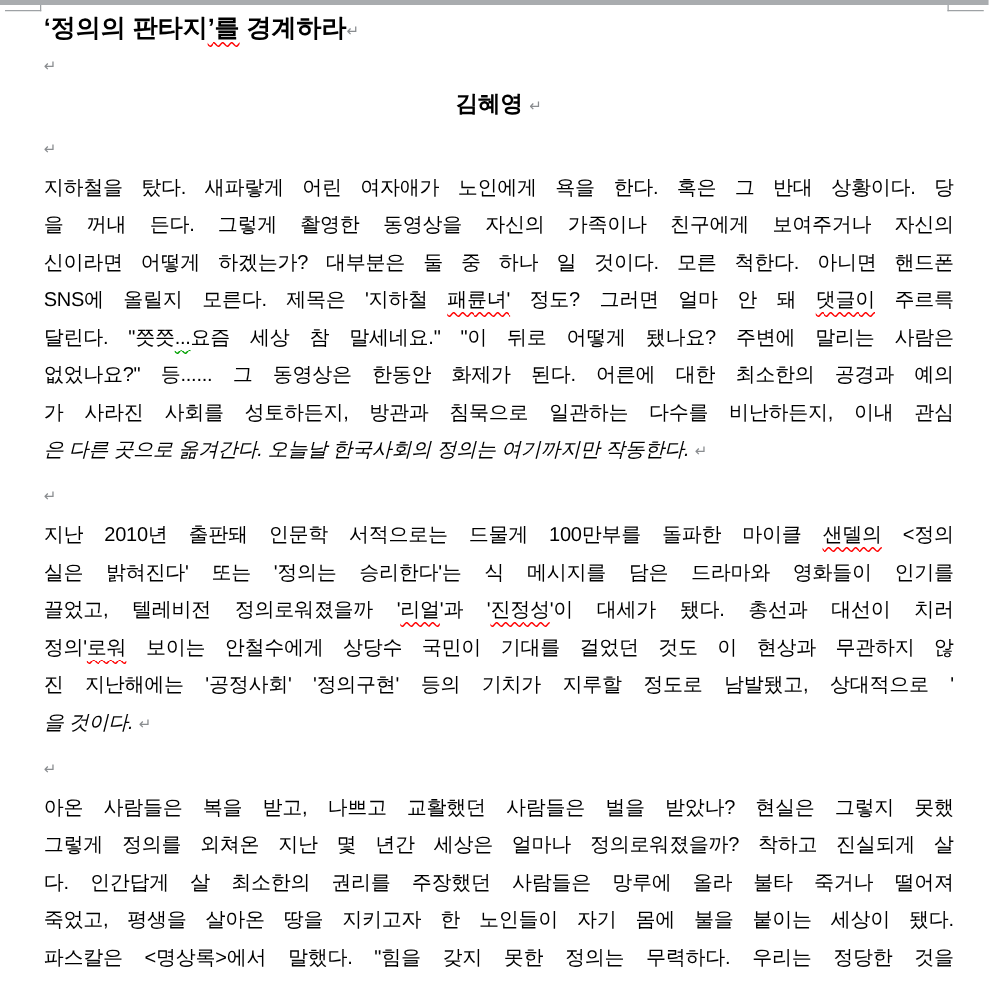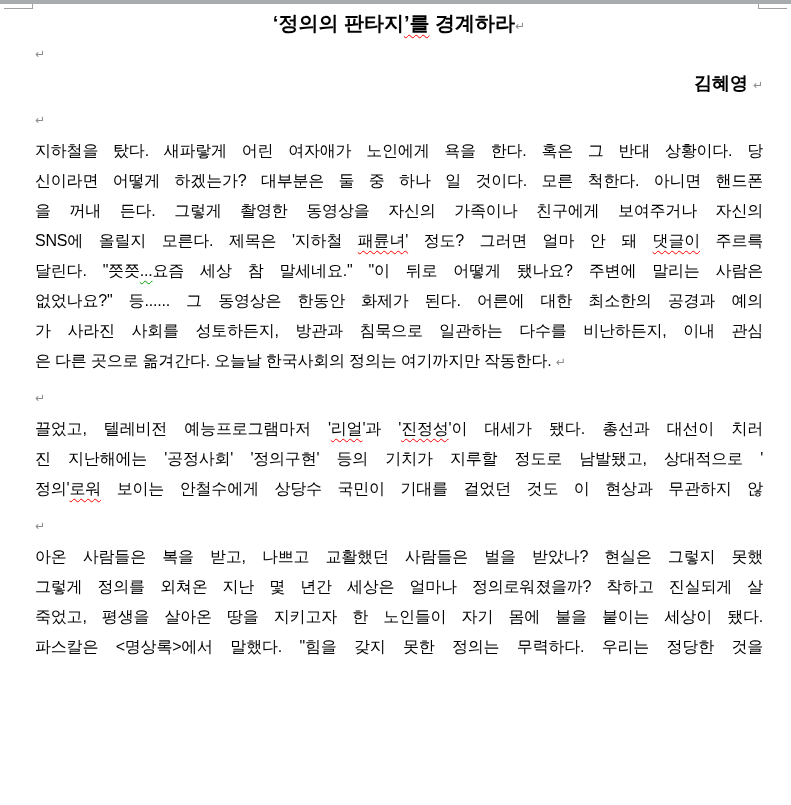--- a/index.html
+++ b/index.html
@@ -12,36 +12,36 @@
     position: relative;
   }
   
   .top-bar { position: absolute; top: 0; left: 0; width: 791px; height: 4px; background: #a9acaf; }
   .corner { position: absolute; top: 4px; width: 28px; height: 4px; }
   .corner-left  { left: 4px;  border-right: 1px solid #9ea2a5; border-bottom: 1px solid #9ea2a5; }
   .corner-right { right: 4px; border-left: 1px solid #9ea2a5;  border-bottom: 1px solid #9ea2a5; }
 
   .content { position: relative; padding: 8px 28px 0 35px; }
 
-  .title-line  { font-size: 20px; font-weight: bold; text-align: center; line-height: 30px; height: 30px; white-space: nowrap; }
-  .author-line { font-size: 18px; font-weight: bold; text-align: right;  line-height: 30px; height: 30px; }
+  .title-line  { font-size: 20px; font-weight: bold; line-height: 30px; height: 30px; white-space: nowrap; }
+  .author-line { font-size: 18px; font-weight: bold; text-align: center;  line-height: 30px; height: 30px; }
 
   .blank-line { height: 30px; line-height: 30px; }
   .blank-line.para-gap { height: 38px; line-height: 42px; }
 
   .line {
     font-size: 16px;
     line-height: 30px;
     height: 30px;
     text-align: justify;
     text-align-last: justify;
     letter-spacing: -0.2px;
     overflow: hidden;
   }
-  .line.last { text-align-last: left; }
+  .line.last { text-align-last: left; font-style: italic; }
 
   .pilcrow {
     color: #8a8d90;
     font-size: 12px;
     font-weight: normal;
     font-family: "DejaVu Sans", sans-serif;
     letter-spacing: 0;
   }
 
   .sq-red {
@@ -69,35 +69,39 @@
 <div class="corner corner-right"></div>
 
 <div class="content">
   <div class="title-line"><span>‘정의의 판타지</span><span class="sq-red">’를</span><span> 경계하라</span><span class="pilcrow">↵</span></div>
   <div class="blank-line"><span class="pilcrow">↵</span></div>
   <div class="author-line"><span>김혜영</span> <span class="pilcrow">↵</span></div>
   <div>
       <div class="blank-line para-gap"><span class="pilcrow">↵</span></div>
       <div>
         <div class="line"><span>지하철을 탔다. 새파랗게 어린 여자애가 노인에게 욕을 한다. 혹은 그 반대 상황이다. 당</span></div>
+        <div class="line"><span>을 꺼내 든다. 그렇게 촬영한 동영상을 자신의 가족이나 친구에게 보여주거나 자신의</span></div>
         <div class="line"><span>신이라면 어떻게 하겠는가? 대부분은 둘 중 하나 일 것이다. 모른 척한다. 아니면 핸드폰</span></div>
-        <div class="line"><span>을 꺼내 든다. 그렇게 촬영한 동영상을 자신의 가족이나 친구에게 보여주거나 자신의</span></div>
         <div class="line"><span>SNS에 올릴지 모른다. 제목은 '지하철 </span><span class="sq-red">패륜녀'</span><span> 정도? 그러면 얼마 안 돼 </span><span class="sq-red">댓글이</span><span> 주르륵</span></div>
         <div class="line"><span>달린다. "쯧쯧</span><span class="sq-green">...</span><span>요즘 세상 참 말세네요." "이 뒤로 어떻게 됐나요? 주변에 말리는 사람은</span></div>
         <div class="line"><span>없었나요?" 등...... 그 동영상은 한동안 화제가 된다. 어른에 대한 최소한의 공경과 예의</span></div>
         <div class="line"><span>가 사라진 사회를 성토하든지, 방관과 침묵으로 일관하는 다수를 비난하든지, 이내 관심</span></div>
         <div class="line last"><span>은 다른 곳으로 옮겨간다. 오늘날 한국사회의 정의는 여기까지만 작동한다. </span><span class="pilcrow">↵</span></div>
       </div>
       <div class="blank-line para-gap"><span class="pilcrow">↵</span></div>
       <div>
-        <div class="line"><span>끌었고, 텔레비전 예능프로그램마저 '</span><span class="sq-red">리얼</span><span>'과 '</span><span class="sq-red">진정성</span><span>'이 대세가 됐다. 총선과 대선이 치러</span></div>
+        <div class="line"><span>지난 2010년 출판돼 인문학 서적으로는 드물게 100만부를 돌파한 마이클 </span><span class="sq-red">샌델의</span><span> &lt;정의</span></div>
+        <div class="line"><span>실은 밝혀진다' 또는 '정의는 승리한다'는 식 메시지를 담은 드라마와 영화들이 인기를</span></div>
+        <div class="line"><span>끌었고, 텔레비전 정의로워졌을까 '</span><span class="sq-red">리얼</span><span>'과 '</span><span class="sq-red">진정성</span><span>'이 대세가 됐다. 총선과 대선이 치러</span></div>
+        <div class="line"><span>정의'</span><span class="sq-red">로워</span><span> 보이는 안철수에게 상당수 국민이 기대를 걸었던 것도 이 현상과 무관하지 않</span></div>
         <div class="line"><span>진 지난해에는 '공정사회' '정의구현' 등의 기치가 지루할 정도로 남발됐고, 상대적으로 '</span></div>
-        <div class="line"><span>정의'</span><span class="sq-red">로워</span><span> 보이는 안철수에게 상당수 국민이 기대를 걸었던 것도 이 현상과 무관하지 않</span></div>
+        <div class="line last"><span>을 것이다. </span><span class="pilcrow">↵</span></div>
       </div>
       <div class="blank-line para-gap"><span class="pilcrow">↵</span></div>
       <div>
         <div class="line"><span>아온 사람들은 복을 받고, 나쁘고 교활했던 사람들은 벌을 받았나? 현실은 그렇지 못했</span></div>
         <div class="line"><span>그렇게 정의를 외쳐온 지난 몇 년간 세상은 얼마나 정의로워졌을까? 착하고 진실되게 살</span></div>
+        <div class="line"><span>다. 인간답게 살 최소한의 권리를 주장했던 사람들은 망루에 올라 불타 죽거나 떨어져</span></div>
         <div class="line"><span>죽었고, 평생을 살아온 땅을 지키고자 한 노인들이 자기 몸에 불을 붙이는 세상이 됐다.</span></div>
         <div class="line"><span>파스칼은 &lt;명상록&gt;에서 말했다. "힘을 갖지 못한 정의는 무력하다. 우리는 정당한 것을</span></div>
       </div>
     </div>
 </div>
 
 </body></html>

